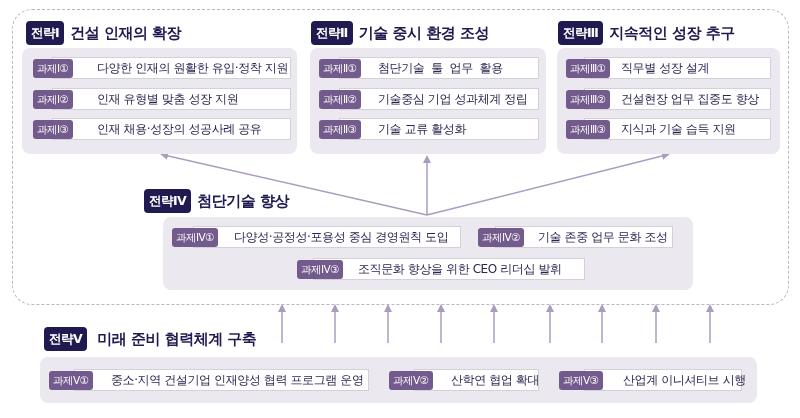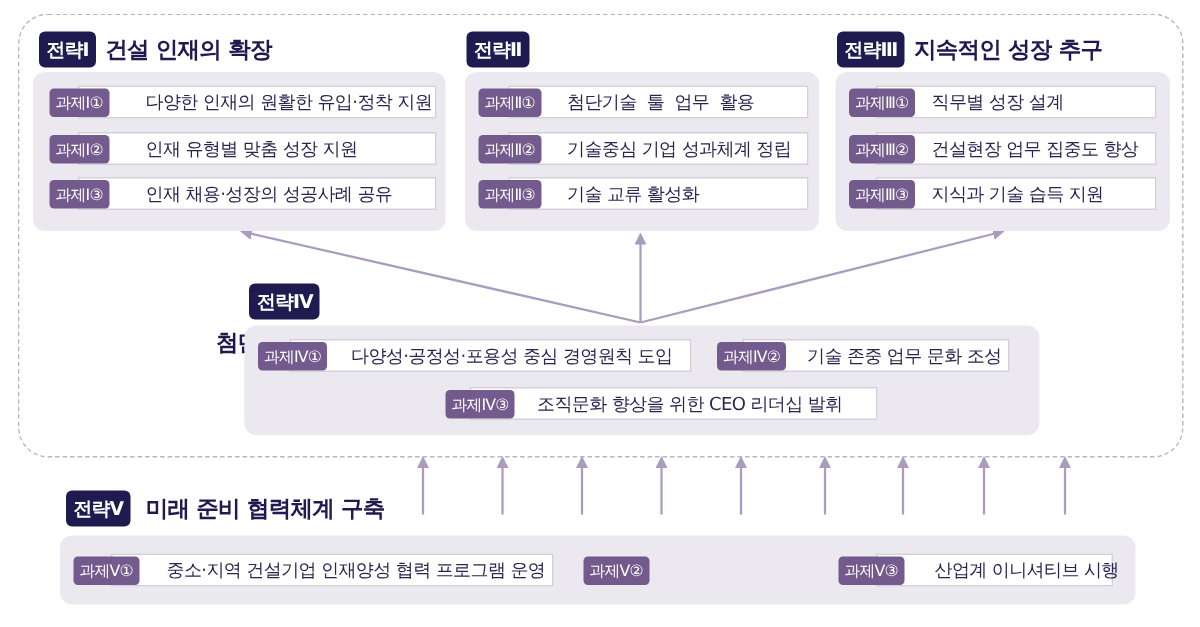--- a/index.html
+++ b/index.html
@@ -69,20 +69,21 @@
     <div class="tag">과제Ⅰ②</div>
   </div>
   <div class="task" style="left:11px; top:70px; width:258px;">
     <div class="box" style="left:19px; right:0; padding-left:44px;">인재 채용·성장의 성공사례 공유</div>
     <div class="tag">과제Ⅰ③</div>
   </div>
 </div>
 
 <div class="strat-head" style="left:311px; top:21px;justify-content:flex-end;">
   <span class="badge">전략Ⅱ</span>
+  <span class="strat-title">기술 중시 환경 조성</span>
 </div>
 <div class="group" style="left:310px; top:48px; width:236px; height:106px;">
   <div class="task" style="left:9px; top:9px; width:220px;">
     <div class="box" style="left:20px; right:0; padding-left:38px;font-family:Liberation Mono, monospace;">첨단기술 툴 업무 활용</div>
     <div class="tag">과제Ⅱ①</div>
   </div>
   <div class="task" style="left:9px; top:40px; width:220px;">
     <div class="box" style="left:20px; right:0; padding-left:38px;">기술중심 기업 성과체계 정립</div>
     <div class="tag">과제Ⅱ②</div>
   </div>
@@ -104,21 +105,21 @@
   <div class="task" style="left:9px; top:40px; width:205px;">
     <div class="box" style="left:18px; right:0; padding-left:36px;">건설현장 업무 집중도 향상</div>
     <div class="tag">과제Ⅲ②</div>
   </div>
   <div class="task" style="left:9px; top:70px; width:205px;">
     <div class="box" style="left:18px; right:0; padding-left:36px;">지식과 기술 습득 지원</div>
     <div class="tag">과제Ⅲ③</div>
   </div>
 </div>
 
-<div class="strat-head" style="left:144px; top:189px;flex-direction:column;">
+<div class="strat-head" style="left:144px; top:189px;">
   <span class="badge">전략Ⅳ</span>
   <span class="strat-title">첨단기술 향상</span>
 </div>
 <div class="group" style="left:163px; top:217px; width:530px; height:73px;">
   <div class="task" style="left:9px; top:9px; width:289px;">
     <div class="box" style="left:21px; right:0; padding-left:40px;">다양성·공정성·포용성 중심 경영원칙 도입</div>
     <div class="tag">과제Ⅳ①</div>
   </div>
   <div class="task" style="left:315px; top:9px; width:195px;">
     <div class="box" style="left:17px; right:0; padding-left:42px;">기술 존중 업무 문화 조성</div>
@@ -133,19 +134,20 @@
 <div class="strat-head" style="left:44px; top:327px;">
   <span class="badge">전략Ⅴ</span>
   <span class="strat-title" style="margin-left:4px;">미래 준비 협력체계 구축</span>
 </div>
 <div class="group" style="left:40px; top:357px; width:717px; height:46px;">
   <div class="task" style="left:9px; top:12px; width:320px;">
     <div class="box" style="left:25px; right:0; padding-left:36px;">중소·지역 건설기업 인재양성 협력 프로그램 운영</div>
     <div class="tag">과제Ⅴ①</div>
   </div>
   <div class="task" style="left:349px; top:12px; width:150px;">
+    <div class="box" style="left:25px; right:0; padding-left:36px;">산학연 협업 확대</div>
     <div class="tag">과제Ⅴ②</div>
   </div>
   <div class="task" style="left:519px; top:12px; width:183px;">
     <div class="box" style="left:25px; right:0; padding-left:38px;">산업계 이니셔티브 시행</div>
     <div class="tag">과제Ⅴ③</div>
   </div>
 </div>
 
 </body></html>

